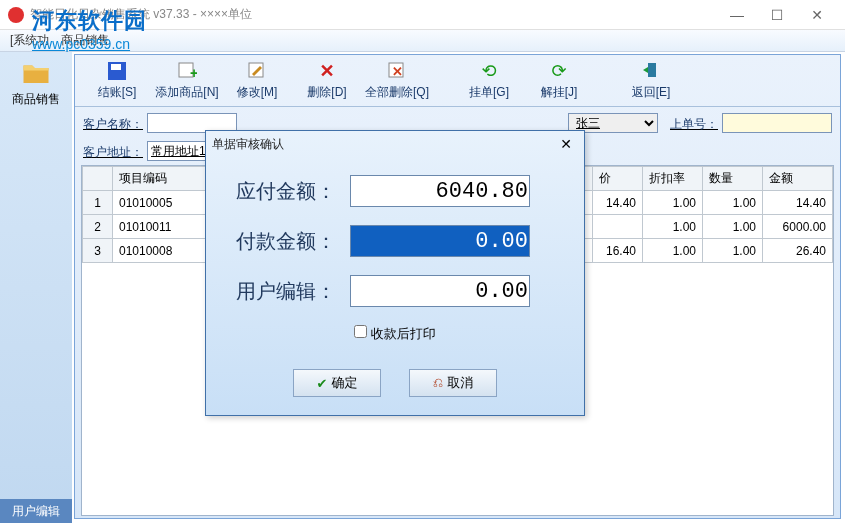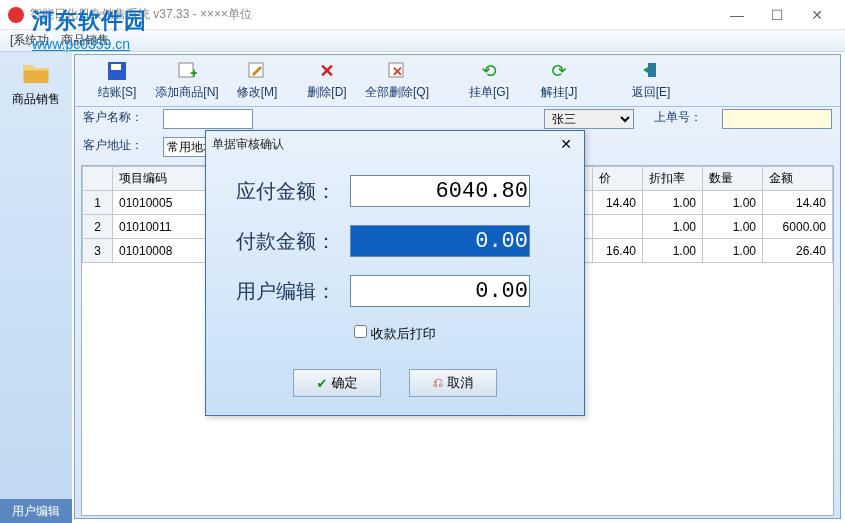--- a/index.html
+++ b/index.html
@@ -17,21 +17,21 @@
 .sidebar .tool { text-align: center; padding: 6px 0; }
 .sidebar .tool .ico { width: 30px; height: 30px; margin: 0 auto 3px; }
 .sidebar .spacer { flex: 1; }
 .sidebar .bottombtn { background: #5a87c0; color: #fff; height: 24px; line-height: 24px; text-align: center; }
 .main { flex: 1; background: #fff; position: relative; }
 .childwin { position: absolute; top: 2px; left: 2px; right: 4px; bottom: 4px; border: 1px solid #7aa4d8; background: linear-gradient(#eaf2fc,#d6e6f8); display: flex; flex-direction: column; }
 .toolbar { height: 52px; display: flex; align-items: center; padding: 4px 8px; gap: 2px; border-bottom: 1px solid #a8c0dc; }
 .tbtn { width: 68px; text-align: center; }
 .tbtn .ico { width: 20px; height: 20px; margin: 0 auto 3px; }
 .tbtn .lbl { font-size: 12px; color: #1a3a6a; }
-.formrow { height: 28px; display: flex; align-items: flex-start; padding: 2px 8px; gap: 20px; }
+.formrow { height: 28px; display: flex; align-items: flex-end; padding: 2px 8px; gap: 4px; text-decoration: underline; }
 .formrow label { color: #1a3a6a; }
 .formrow input, .formrow select { height: 20px; border: 1px solid #7a94b8; padding: 0 3px; font-size: 12px; }
 .formrow .gap { flex: 1; }
 .tablewrap { flex: 1; background: #fff; margin: 2px 6px; border: 1px solid #a0b4cc; overflow: hidden; }
 table { border-collapse: collapse; width: 100%; font-size: 12px; }
 th, td { border: 1px solid #c0c8d0; padding: 3px 6px; height: 22px; text-align: left; background: #fff; }
 th { background: #f0f4f8; font-weight: normal; }
 td.rnum { background: #f0f4f8; text-align: center; width: 30px; }
 td.num { text-align: right; }
 .modal { position: absolute; top: 130px; left: 205px; width: 380px; background: linear-gradient(#e8f2fc,#c8dff6); border: 1px solid #4070a8; box-shadow: 2px 2px 6px rgba(0,0,0,0.2); z-index: 60; }
@@ -148,21 +148,21 @@
             </div>
           <div class="lbl">返回[E]</div>
         </div>
       </div>
 
       <div class="formrow">
         <label>客户名称：</label>
         <input style="width: 90px;">
         <div class="gap"></div>
         <select style="width:90px"><option>张三</option></select>
-        <label style="">上单号：</label>
+        <label style="margin-left:8px">上单号：</label>
         <input style="width: 110px; background: rgb(255, 251, 220);">
       </div>
       <div class="formrow">
         <label>客户地址：</label>
         <input style="width: 100px;" value="常用地址1">
       </div>
 
       <div class="tablewrap">
         <table>
           <tbody>

